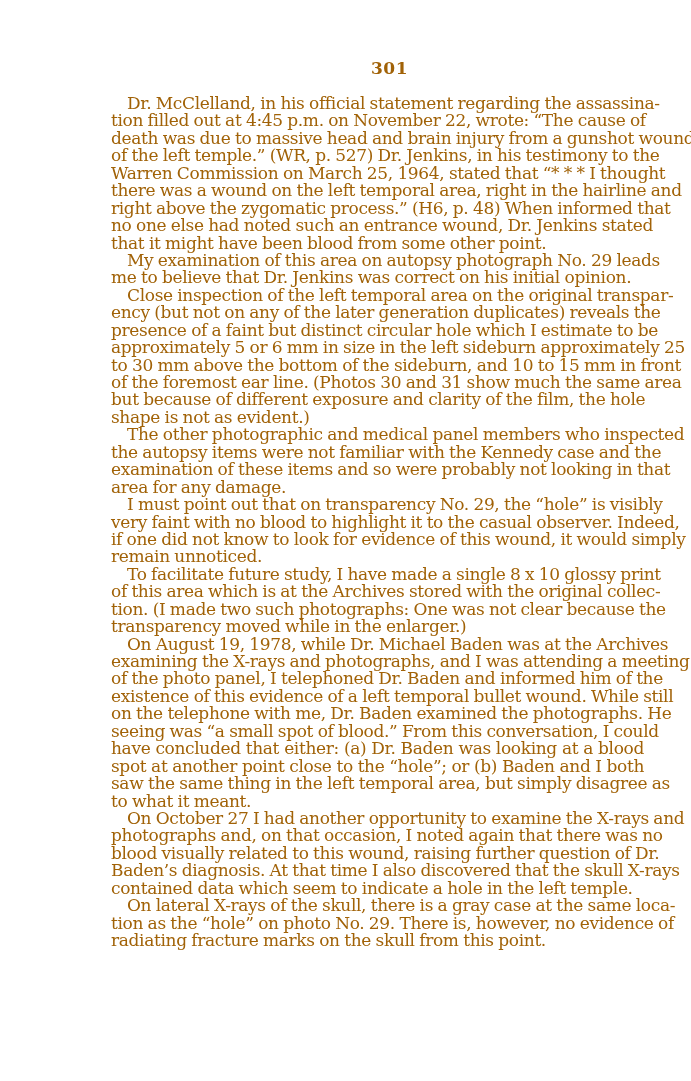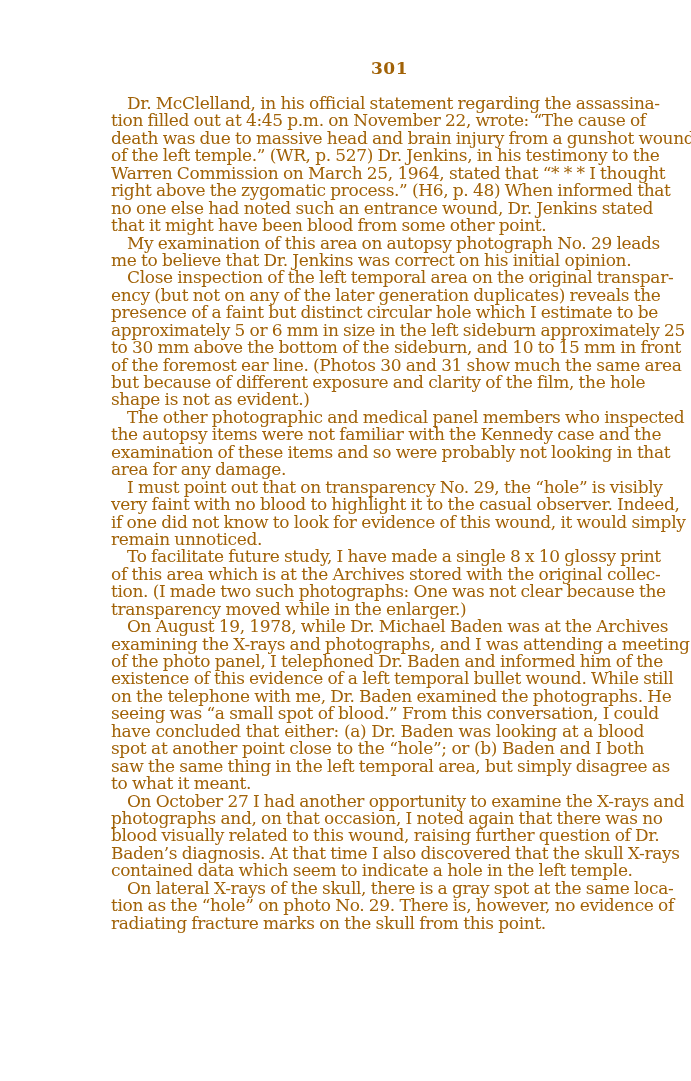--- a/index.html
+++ b/index.html
@@ -16,20 +16,21 @@
 
 <div class="page">
   <div class="page-number">301</div>
   <div class="body-text" id="body-text">
       <div>
         <span class="line indent">Dr. McClelland, in his official statement regarding the assassina-</span>
         <span class="line">tion filled out at 4:45 p.m. on November 22, wrote: “The cause of</span>
         <span class="line">death was due to massive head and brain injury from a gunshot wound</span>
         <span class="line">of the left temple.” (WR, p. 527) Dr. Jenkins, in his testimony to the</span>
         <span class="line">Warren Commission on March 25, 1964, stated that “* * * I thought</span>
+        <span class="line">there was a wound on the left temporal area, right in the hairline and</span>
         <span class="line">right above the zygomatic process.” (H6, p. 48) When informed that</span>
         <span class="line">no one else had noted such an entrance wound, Dr. Jenkins stated</span>
         <span class="line last">that it might have been blood from some other point.</span>
       </div>
       <div>
         <span class="line indent">My examination of this area on autopsy photograph No. 29 leads</span>
         <span class="line last">me to believe that Dr. Jenkins was correct on his initial opinion.</span>
       </div>
       <div>
         <span class="line indent">Close inspection of the left temporal area on the original transpar-</span>
@@ -72,18 +73,18 @@
         <span class="line last">to what it meant.</span>
       </div>
       <div>
         <span class="line indent">On October 27 I had another opportunity to examine the X-rays and</span>
         <span class="line">photographs and, on that occasion, I noted again that there was no</span>
         <span class="line">blood visually related to this wound, raising further question of Dr.</span>
         <span class="line">Baden’s diagnosis. At that time I also discovered that the skull X-rays</span>
         <span class="line last">contained data which seem to indicate a hole in the left temple.</span>
       </div>
       <div>
-        <span class="line indent">On lateral X-rays of the skull, there is a gray spot at the same loca-</span>
+        <span class="line indent">On lateral X-rays of the skull, there is a gray case at the same loca-</span>
         <span class="line">tion as the “hole” on photo No. 29. There is, however, no evidence of</span>
         <span class="line last">radiating fracture marks on the skull from this point.</span>
       </div>
     </div>
 </div>
 
 </body></html>

